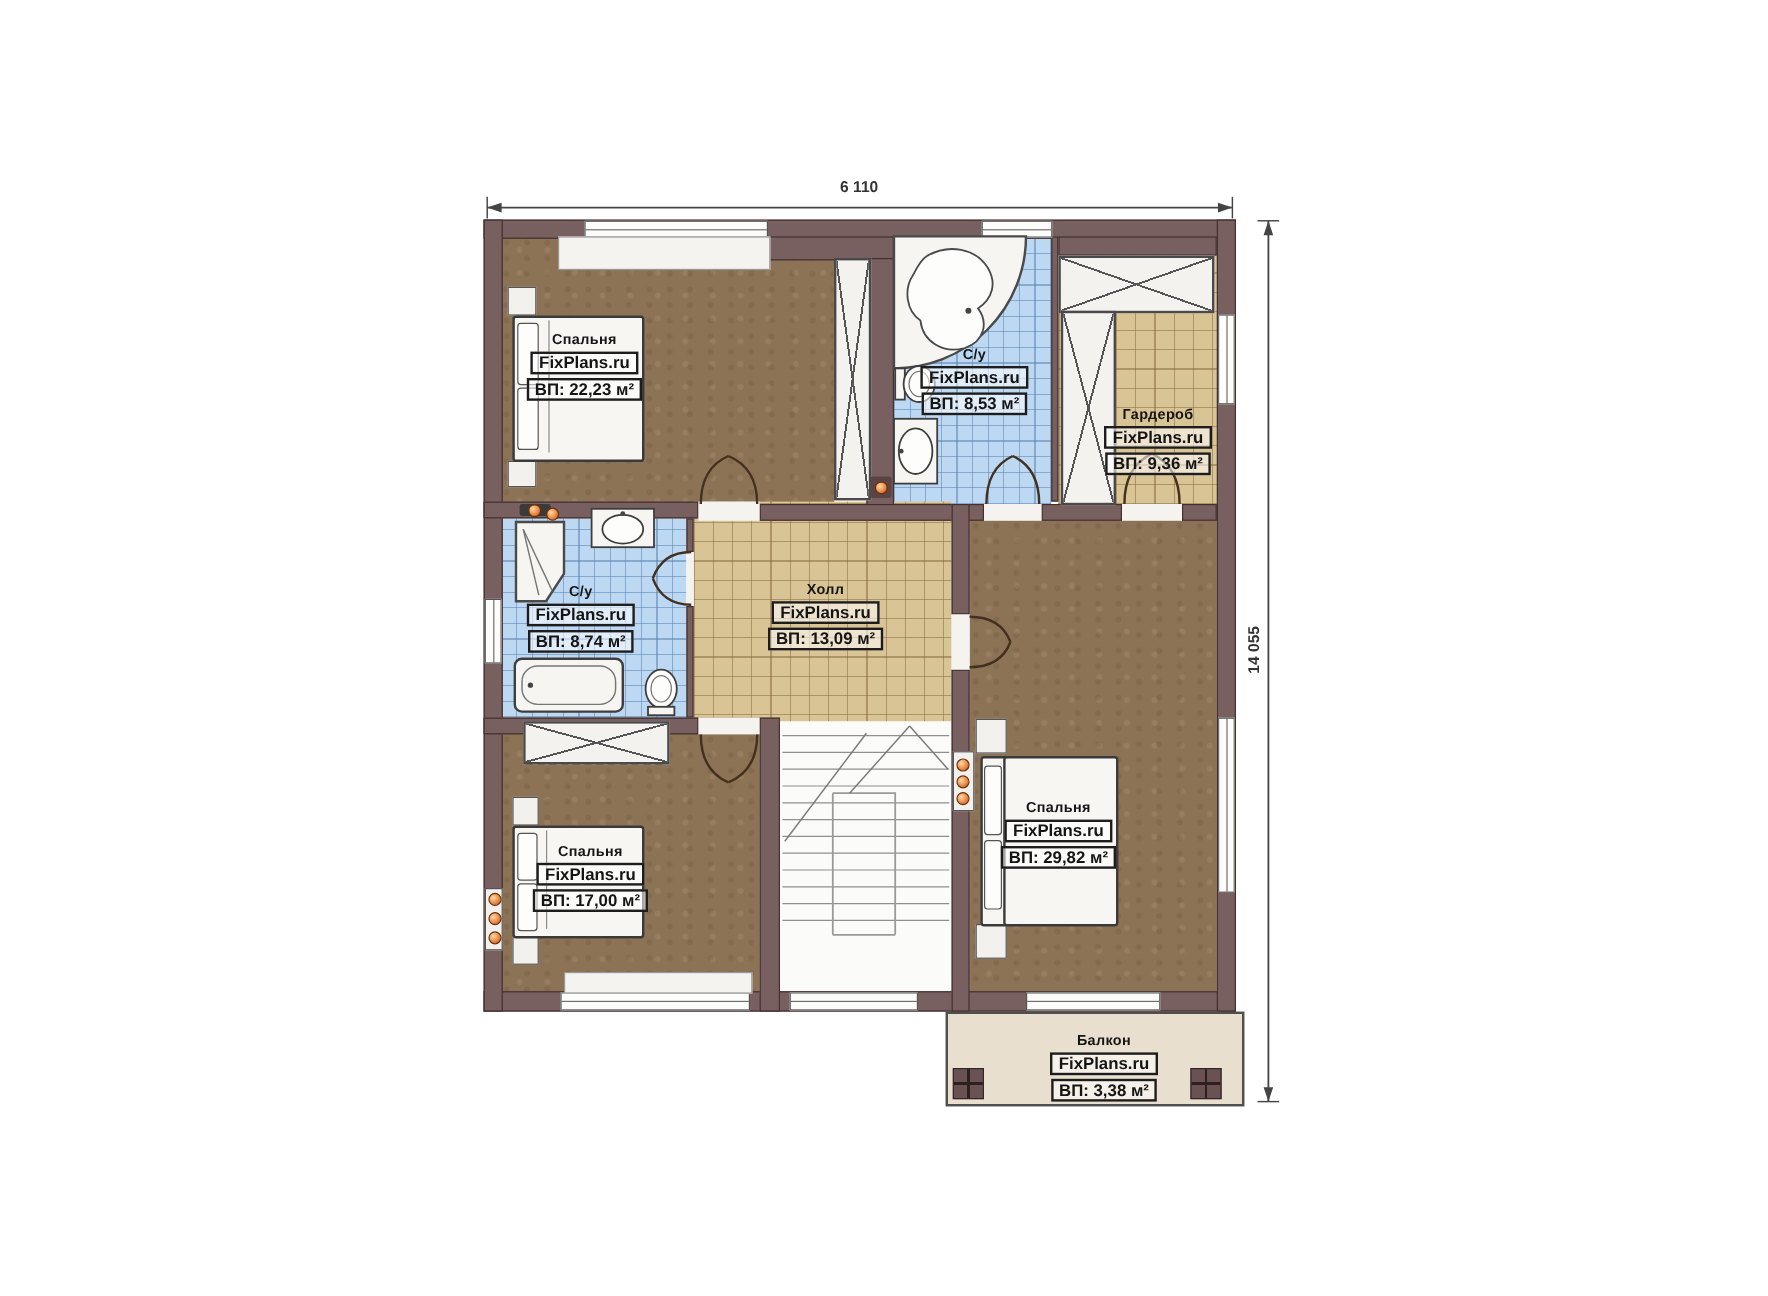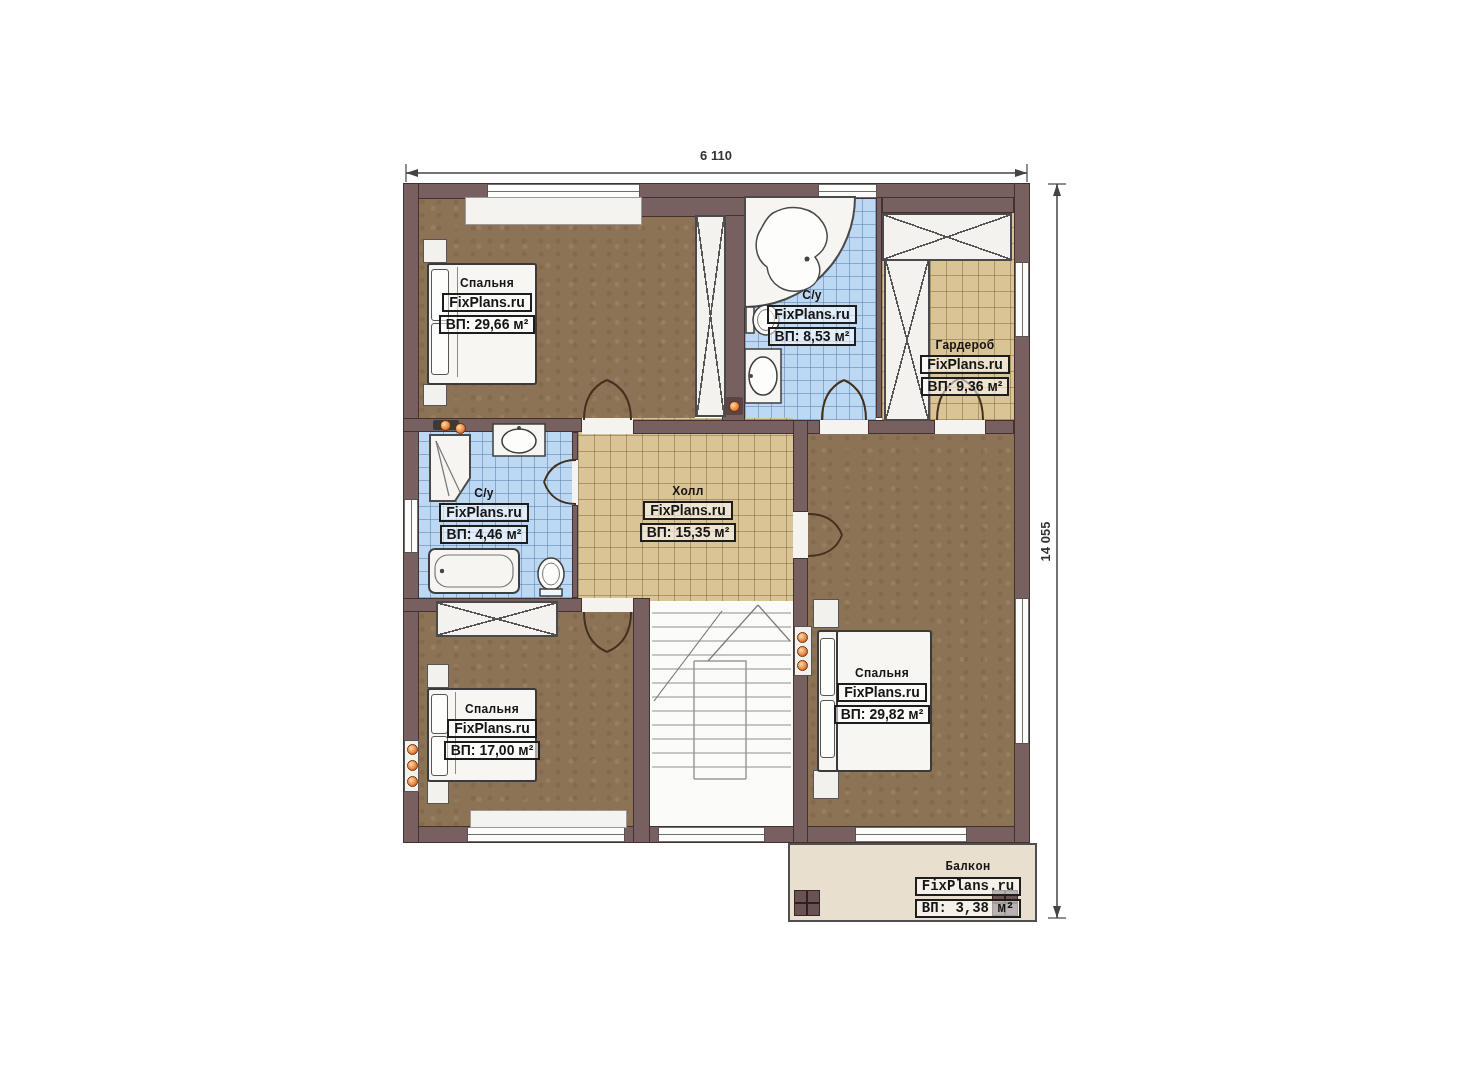--- a/index.html
+++ b/index.html
@@ -226,53 +226,53 @@
     <line x1="58" y1="60" x2="108" y2="4" stroke="#7a7a7a" stroke-width="1.2"></line>
     <line x1="108" y1="4" x2="140" y2="40" stroke="#7a7a7a" stroke-width="1.2"></line>
   </svg>
 
   <div class="post" style="left:794px;top:890px;width:24px;height:24px;"></div>
   <div class="post" style="left:992px;top:890px;width:24px;height:24px;"></div>
 
   <div class="room-label" style="left:437px;top:276px;width:100px;">
     <div class="rl-name">Спальня</div>
     <div class="rl-box">FixPlans.ru</div>
-    <div class="rl-box">ВП: 29,66 м²</div>
+    <div class="rl-box">ВП: 22,23 м²</div>
   </div>
   <div class="room-label" style="left:762px;top:288px;width:100px;">
     <div class="rl-name">С/у</div>
     <div class="rl-box">FixPlans.ru</div>
     <div class="rl-box">ВП: 8,53 м²</div>
   </div>
   <div class="room-label" style="left:915px;top:338px;width:100px;">
     <div class="rl-name">Гардероб</div>
     <div class="rl-box">FixPlans.ru</div>
     <div class="rl-box">ВП: 9,36 м²</div>
   </div>
   <div class="room-label" style="left:434px;top:486px;width:100px;">
     <div class="rl-name">С/у</div>
     <div class="rl-box">FixPlans.ru</div>
-    <div class="rl-box">ВП: 4,46 м²</div>
+    <div class="rl-box">ВП: 8,74 м²</div>
   </div>
   <div class="room-label" style="left:638px;top:484px;width:100px;">
     <div class="rl-name">Холл</div>
     <div class="rl-box">FixPlans.ru</div>
-    <div class="rl-box">ВП: 15,35 м²</div>
+    <div class="rl-box">ВП: 13,09 м²</div>
   </div>
   <div class="room-label" style="left:442px;top:702px;width:100px;">
     <div class="rl-name">Спальня</div>
     <div class="rl-box">FixPlans.ru</div>
     <div class="rl-box">ВП: 17,00 м²</div>
   </div>
   <div class="room-label" style="left:832px;top:666px;width:100px;">
     <div class="rl-name">Спальня</div>
     <div class="rl-box">FixPlans.ru</div>
     <div class="rl-box">ВП: 29,82 м²</div>
   </div>
-  <div class="room-label" style="left:918px;top:860px;width:100px;font-family:Liberation Mono, monospace;">
+  <div class="room-label" style="left:870px;top:860px;width:100px;">
     <div class="rl-name">Балкон</div>
     <div class="rl-box">FixPlans.ru</div>
     <div class="rl-box">ВП: 3,38 м²</div>
   </div>
 
   <svg class="overlay" style="left:400px;top:164px;" width="633" height="18" viewBox="0 0 633 18">
     <line x1="6" y1="0" x2="6" y2="18" stroke="#444" stroke-width="1.2"></line>
     <line x1="627" y1="0" x2="627" y2="18" stroke="#444" stroke-width="1.2"></line>
     <line x1="6" y1="9" x2="627" y2="9" stroke="#444" stroke-width="1.5"></line>
     <polygon points="6,9 18,5 18,13" fill="#444"></polygon>

